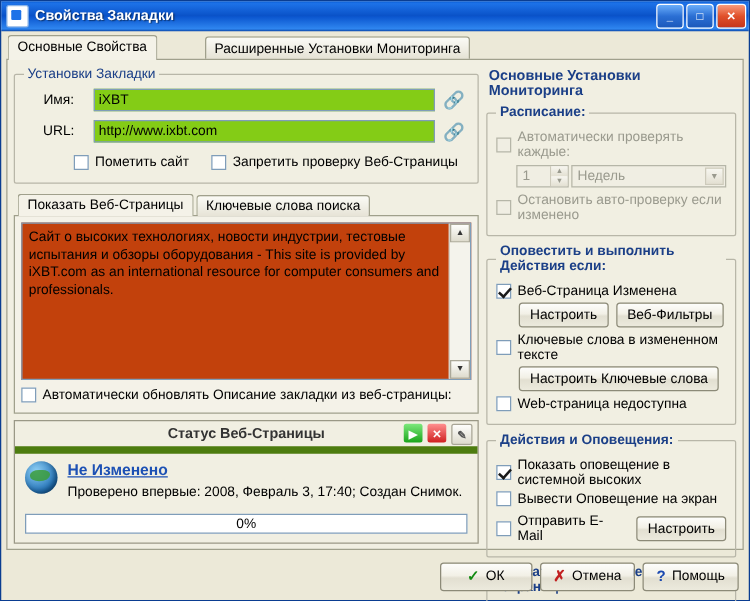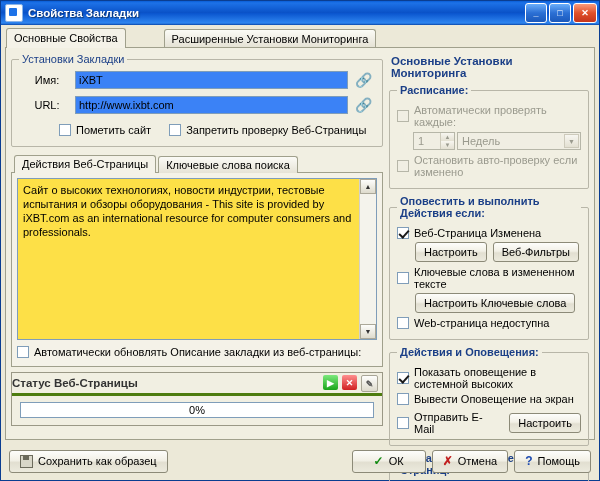--- a/index.html
+++ b/index.html
@@ -136,21 +136,21 @@
     display: flex;
     align-items: center;
     margin-bottom: 5px;
   }
   .field-row:last-child { margin-bottom: 0; }
   .field-label { width: 56px; font-size: 11px; text-align: center; }
   input.text {
     flex: 1;
     height: 18px;
     border: 1px solid #7f9db9;
-    background: #3b82f6;
+    background: #84cc16;
     font-family: "Liberation Sans", sans-serif;
     font-size: 11px;
     padding: 1px 3px;
     box-sizing: border-box;
     color: #000;
   }
   .link-btn {
     width: 22px; height: 20px;
     margin-left: 5px;
     border: none;
@@ -215,23 +215,23 @@
   }
   .inner-tab.active { background: #f4f2e8; z-index: 2; padding-bottom: 3px; }
   .desc-box {
     border: 1px solid #a0a08c;
     background: #f4f2e8;
     padding: 5px;
     box-sizing: border-box;
   }
   .textarea-wrap {
     position: relative;
-    height: 162px;
+    height: 126px;
     border: 1px solid #7f9db9;
-    background: #fde047;
+    background: #c2410c;
     box-sizing: border-box;
     display: flex;
   }
   .textarea-text {
     flex: 1;
     padding: 4px 5px;
     font-size: 11px;
     line-height: 14px;
     color: #000;
     overflow: hidden;
@@ -261,24 +261,24 @@
   
   .status-panel {
     border: 1px solid #9a9886;
     background: #f1efe2;
     margin-top: 5px;
     box-sizing: border-box;
   }
   .status-head {
     display: flex;
     align-items: center;
-    justify-content: flex-start;
+    justify-content: center;
     position: relative;
     height: 20px;
-    border-bottom: 3px solid #4d7c0f;
+    border-bottom: 6px solid #4d7c0f;
   }
   .status-head .ttl {
     font-weight: bold;
     font-size: 11.5px;
     color: #333;
   }
   .status-icons {
     position: absolute;
     right: 4px; top: 2px;
     display: flex;
@@ -515,21 +515,21 @@
               <span>Пометить сайт</span>
             </div>
             <div class="checkline">
               <span class="cb"></span>
               <span>Запретить проверку Веб-Страницы</span>
             </div>
           </div>
         </fieldset>
 
         <div class="inner-tabs">
-          <div class="inner-tab active">Действия Веб-Страницы</div>
+          <div class="inner-tab active">Показать Веб-Страницы</div>
           <div class="inner-tab">Ключевые слова поиска</div>
         </div>
 
         <div class="desc-box">
           <div class="textarea-wrap">
             <div class="textarea-text">Сайт о высоких технологиях, новости индустрии, тестовые испытания и обзоры оборудования - This site is provided by iXBT.com as an international resource for computer consumers and professionals.</div>
             <div class="vscroll">
               <div class="sc-btn">▲</div>
               <div class="sc-track"></div>
               <div class="sc-btn">▼</div>
@@ -542,20 +542,27 @@
         </div>
 
         <div class="status-panel">
           <div class="status-head">
             <span class="ttl">Статус Веб-Страницы</span>
             <span class="status-icons">
               <span class="sq green">▶</span>
               <span class="sq red">✕</span>
               <span class="sq pencil">✎</span>
             </span>
+          </div>
+          <div class="status-body">
+            <div class="globe"></div>
+            <div class="status-main">
+              <a class="status-link" href="#">Не Изменено</a>
+              <div class="status-sub">Проверено впервые: 2008, Февраль 3, 17:40; Создан Снимок.</div>
+            </div>
           </div>
           <div class="progress-outer">
             <div class="progress-label">0%</div>
           </div>
         </div>
 
       </div>
 
       <div class="col-right">
         <div class="right-title">Основные Установки Мониторинга</div>
@@ -630,24 +637,20 @@
         <fieldset class="group">
           <legend class="legend-bold">Захват и сохранение Веб-Страниц:</legend>
 
         </fieldset>
       </div>
 
     </div>
   </div>
 
   <div class="bottom">
-    <button class="btn btn-big">
-      <span class="ico-disk"></span>
-      <span>Сохранить как образец</span>
-    </button>
     <div class="spacer"></div>
     <div class="right-btns">
       <button class="btn btn-big">
         <span class="ok-check">✓</span>
         <span>ОК</span>
       </button>
       <button class="btn btn-big">
         <span class="x-red">✗</span>
         <span>Отмена</span>
       </button>

